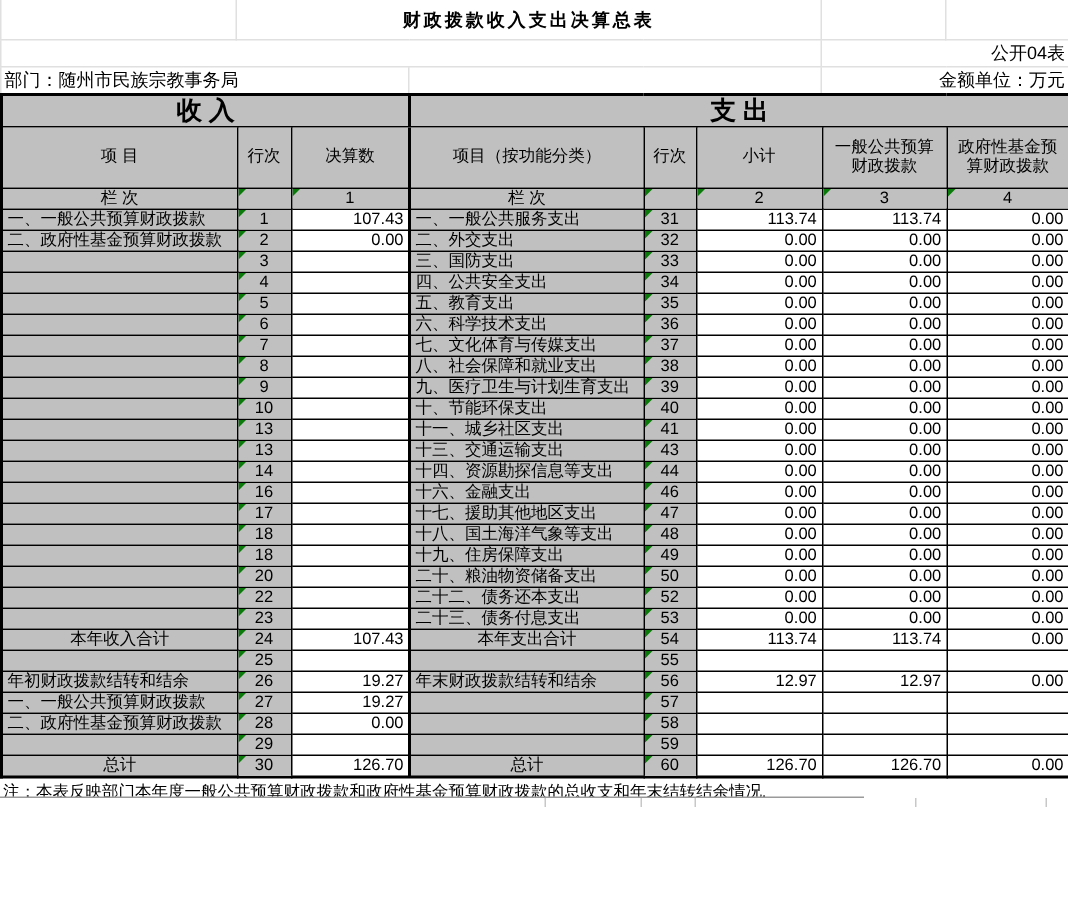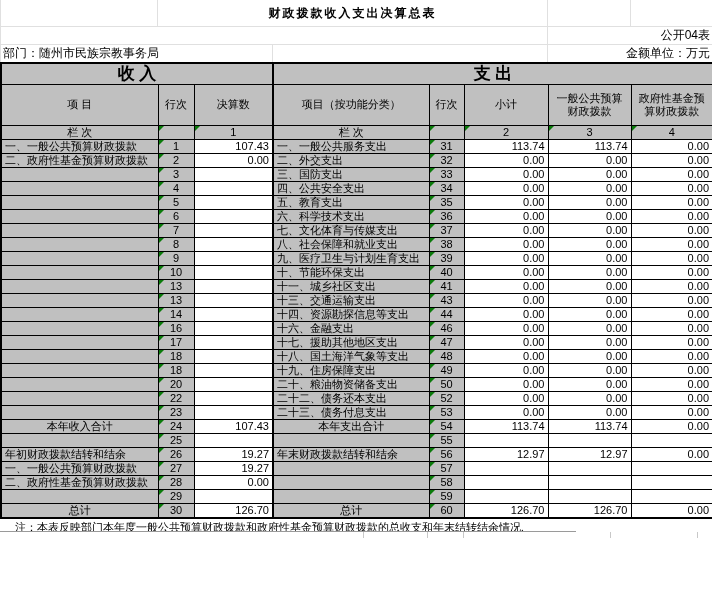--- a/index.html
+++ b/index.html
@@ -39,21 +39,21 @@
   .total{font-weight:bold;text-align:center;}
   .divider{border-left-width:2px !important;}
   .tri{position:relative;}
   .tri::before{
     content:"";position:absolute;top:0;left:0;width:0;height:0;
     border-top:5px solid #0a7a0a;border-right:5px solid transparent;
   }
 
   
   .note{
-    width:576px;height:13px;font-size:11px;padding:1px 15px;box-sizing:border-box;
+    width:576px;height:13px;font-size:11px;padding:1px 2px;box-sizing:border-box;
     border-bottom:1px solid #9a9a9a;overflow:hidden;white-space:nowrap;font-family:Liberation Serif, serif;
   }
   .partial{position:relative;height:6px;width:712px;}
   .partial span{position:absolute;top:0;bottom:0;width:1px;background:#c8c8c8;display:block;}
 </style>
 </head>
 <body>
 
 <table class="top-table">
   <colgroup>

